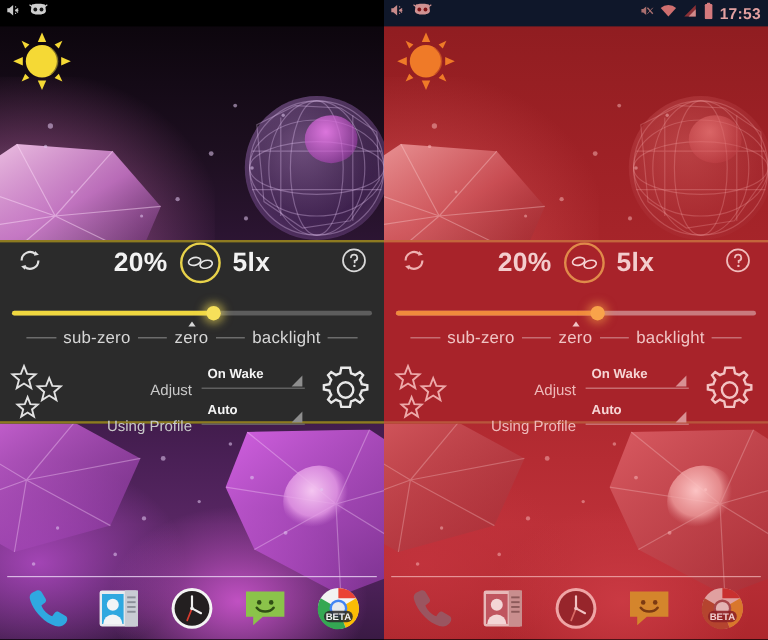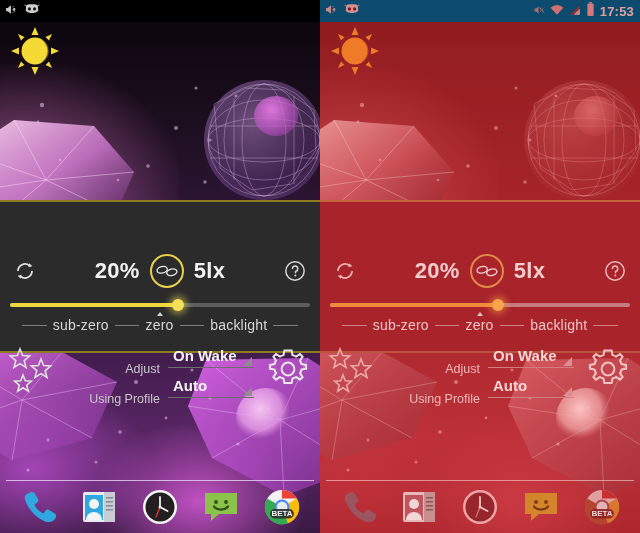--- a/index.html
+++ b/index.html
@@ -65,39 +65,39 @@
 
   
   .mass { position: absolute; }
 
   
   .statusbar {
     position: absolute; left: 0; top: 0; width: 100%; height: 22px;
     display: flex; align-items: center; padding: 0 6px 0 5px; z-index: 40;
   }
   .p-left .statusbar { background: #000; }
-  .p-right .statusbar { background: #0c4a6e; text-align: center; }
+  .p-right .statusbar { background: #0f172a; text-align: center; }
   .sb-left { display: flex; align-items: center; gap: 6px; }
   .sb-right { margin-left: auto; display: flex; align-items: center; gap: 5px; }
   .sb-time { font-size: 13px; font-weight: 700; letter-spacing: .2px; }
   .p-left .sb-time { color: #86c8e8; }
   .p-right .sb-time { color: #e2a0a0; }
   .sb-icon { display: block; }
 
   
   .appicon { position: absolute; left: 10px; top: 26px; width: 50px; height: 50px; z-index: 30; }
 
   
   .panel {
     position: absolute; left: 0; right: 0; top: 200px; height: 153px; z-index: 35;
   }
   .p-left .panel { background: #2b2b2b; border-top: 2px solid #8d7a21; border-bottom: 2px solid #8d7a21; }
   .p-right .panel { background: #a8232a; border-top: 2px solid #c4653c; border-bottom: 2px solid #b9553c; }
 
-  .panel-row1 { position: relative; height: 50px; display: flex; align-items: center; padding: 0 10px; margin-top: 44px; }
+  .panel-row1 { position: relative; height: 50px; display: flex; align-items: flex-start; padding: 0 10px; }
   .pct, .lx {
     font-size: 22px; font-weight: 700; letter-spacing: .3px;
   }
   .p-left .pct, .p-left .lx { color: #f2f2f2; }
   .p-right .pct, .p-right .lx { color: #f3cdcd; }
   .row1-center { position: absolute; left: 0; right: 0; display: flex; align-items: center; justify-content: center; gap: 10px; pointer-events: none; }
   .link-circle {
     width: 34px; height: 34px; border-radius: 50%;
     display: flex; align-items: center; justify-content: center;
   }
@@ -143,21 +143,21 @@
   .field-row { display: flex; align-items: center; height: 26px; margin-bottom: 4px; }
   .field-label { font-size: 12.5px; text-align: right; width: 94px; padding-right: 8px; white-space: nowrap; margin-top: 25px; }
   .p-left .field-label { color: #c8c8c8; }
   .p-right .field-label { color: #eeb9b9; }
   .spinner {
     position: relative; flex: 1; height: 24px; display: flex; align-items: center;
     padding-left: 5px;
   }
   .p-left .spinner { border-bottom: 1px solid #6e6e6e; }
   .p-right .spinner { border-bottom: 1px solid #cf7f82; }
-  .spinner-value { font-size: 15px; font-weight: 700; }
+  .spinner-value { font-size: 11px; font-weight: 700; }
   .p-left .spinner-value { color: #f4f4f4; }
   .p-right .spinner-value { color: #f6d5d5; }
   .spinner-caret {
     position: absolute; right: 2px; bottom: 1px;
     width: 0; height: 0; border-left: 9px solid transparent;
   }
   .p-left .spinner-caret { border-bottom: 9px solid #8e8e8e; }
   .p-right .spinner-caret { border-bottom: 9px solid #d89093; }
 
   

